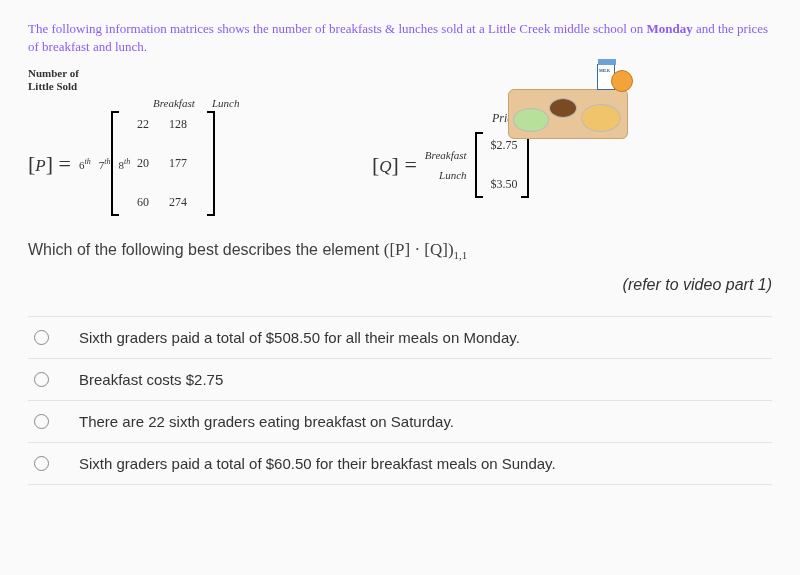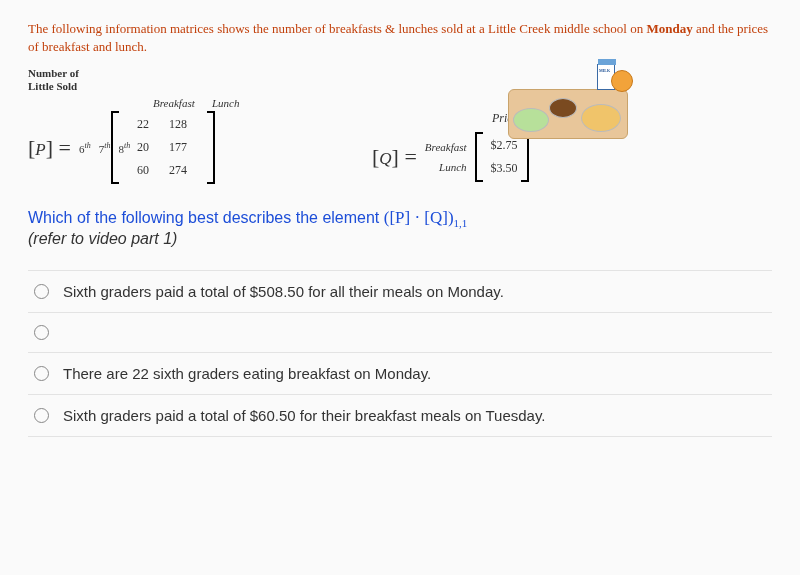--- a/index.html
+++ b/index.html
@@ -4,21 +4,21 @@
 <style>
   * { box-sizing: border-box; margin: 0; padding: 0; }
   body {
     font-family: Georgia, 'Times New Roman', serif;
     background: #fafafa;
     width: 800px;
     height: 575px;
     padding: 20px 28px;
     color: #333;
   }
-  .intro { font-size: 13px; line-height: 1.35; margin-bottom: 12px; color: #c2410c; }
+  .intro { font-size: 13px; line-height: 1.35; margin-bottom: 12px; color: #8b5cf6; }
   .intro b { font-weight: bold; }
 
   .matrices-area {
     display: flex;
     gap: 30px;
     align-items: flex-start;
     margin-bottom: 24px;
     position: relative;
   }
 
@@ -50,21 +50,21 @@
   }
   .bracket {
     width: 8px;
     border-top: 2px solid #000;
     border-bottom: 2px solid #000;
   }
   .bracket.left { border-left: 2px solid #000; }
   .bracket.right { border-right: 2px solid #000; }
 
   .nums {
-    display: flex; flex-direction: column; gap: 8px;
+    display: flex; flex-direction: column; gap: 24px;
     padding: 6px 8px; font-size: 12px;
   }
   .nums .r { display: flex; gap: 20px; }
   .nums .r span:nth-child(1) { width: 22px; text-align: right; }
   .nums .r span:nth-child(2) { width: 30px; }
 
   
   .q-outer { margin-top: 44px; flex: 1; position: relative; }
   .milk-tray {
     position: absolute; right: 140px; top: -48px; width: 128px; height: 76px;
@@ -93,32 +93,32 @@
   .q-row { display: flex; align-items: center; }
   .q-label { font-size: 17px; font-family: 'Times New Roman', serif; margin: 0 8px 0 90px; }
   .q-rows-labels {
     display: flex; flex-direction: column; gap: 8px; font-style: italic; font-size: 11px;
     text-align: right; margin-right: 8px;
   }
   .q-nums .r span { width: 42px; display:inline-block; text-align:right; }
 
   .question {
     font-family: -apple-system, Helvetica, Arial, sans-serif;
-    font-size: 16px; color: #1d4ed8; margin-bottom: 0;
+    font-size: 16px; color: #404040; margin-bottom: 14px;
   }
   .question .expr { font-family: 'Times New Roman', serif; font-size: 17px; }
   .question .sub { font-size: 11px; vertical-align: sub; }
   .hint { font-style: italic; font-size: 16px; margin-bottom: 22px;
-    font-family: -apple-system, Helvetica, Arial, sans-serif; }
+    font-family: -apple-system, Helvetica, Arial, sans-serif; text-align: right; }
 
   .options { display: flex; flex-direction: column; }
   .option {
     border-top: 1px solid #e3e3e3;
     padding: 12px 6px;
-    display: flex; align-items: center; gap: 14px;
+    display: flex; align-items: center; gap: 30px;
     font-family: -apple-system, Helvetica, Arial, sans-serif;
     font-size: 15px; color: #333;
     cursor: pointer;
   }
   .option:last-child { border-bottom: 1px solid #e3e3e3; }
   .radio {
     width: 15px; height: 15px; border: 1.5px solid #888; border-radius: 50%;
     flex-shrink: 0;
   }
 </style>
@@ -213,22 +213,23 @@
 </div>
 <div class="hint">(refer to video part 1)</div>
 
 <div class="options">
   <label class="option">
     <span class="radio"></span>
     <span>Sixth graders paid a total of $508.50 for all their meals on Monday.</span>
   </label>
   <label class="option">
     <span class="radio"></span>
-  </label>
-  <label class="option">
-    <span class="radio"></span>
-    <span>There are 22 sixth graders eating breakfast on Monday.</span>
-  </label>
-  <label class="option">
-    <span class="radio"></span>
-    <span>Sixth graders paid a total of $60.50 for their breakfast meals on Tuesday.</span>
+    <span>Breakfast costs $2.75</span>
+  </label>
+  <label class="option">
+    <span class="radio"></span>
+    <span>There are 22 sixth graders eating breakfast on Saturday.</span>
+  </label>
+  <label class="option">
+    <span class="radio"></span>
+    <span>Sixth graders paid a total of $60.50 for their breakfast meals on Sunday.</span>
   </label>
 </div>
 
 </body></html>

